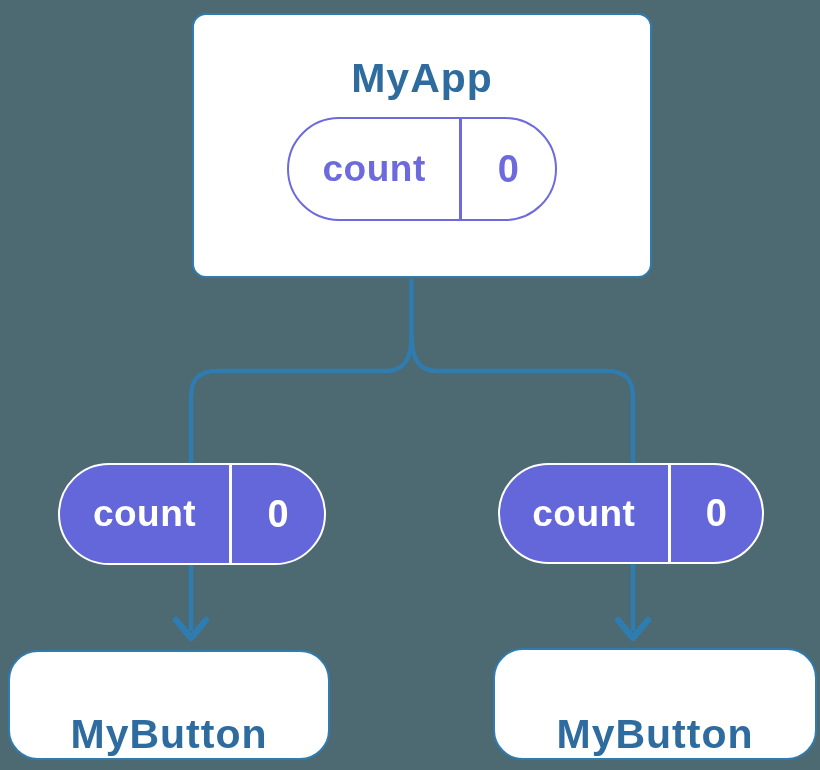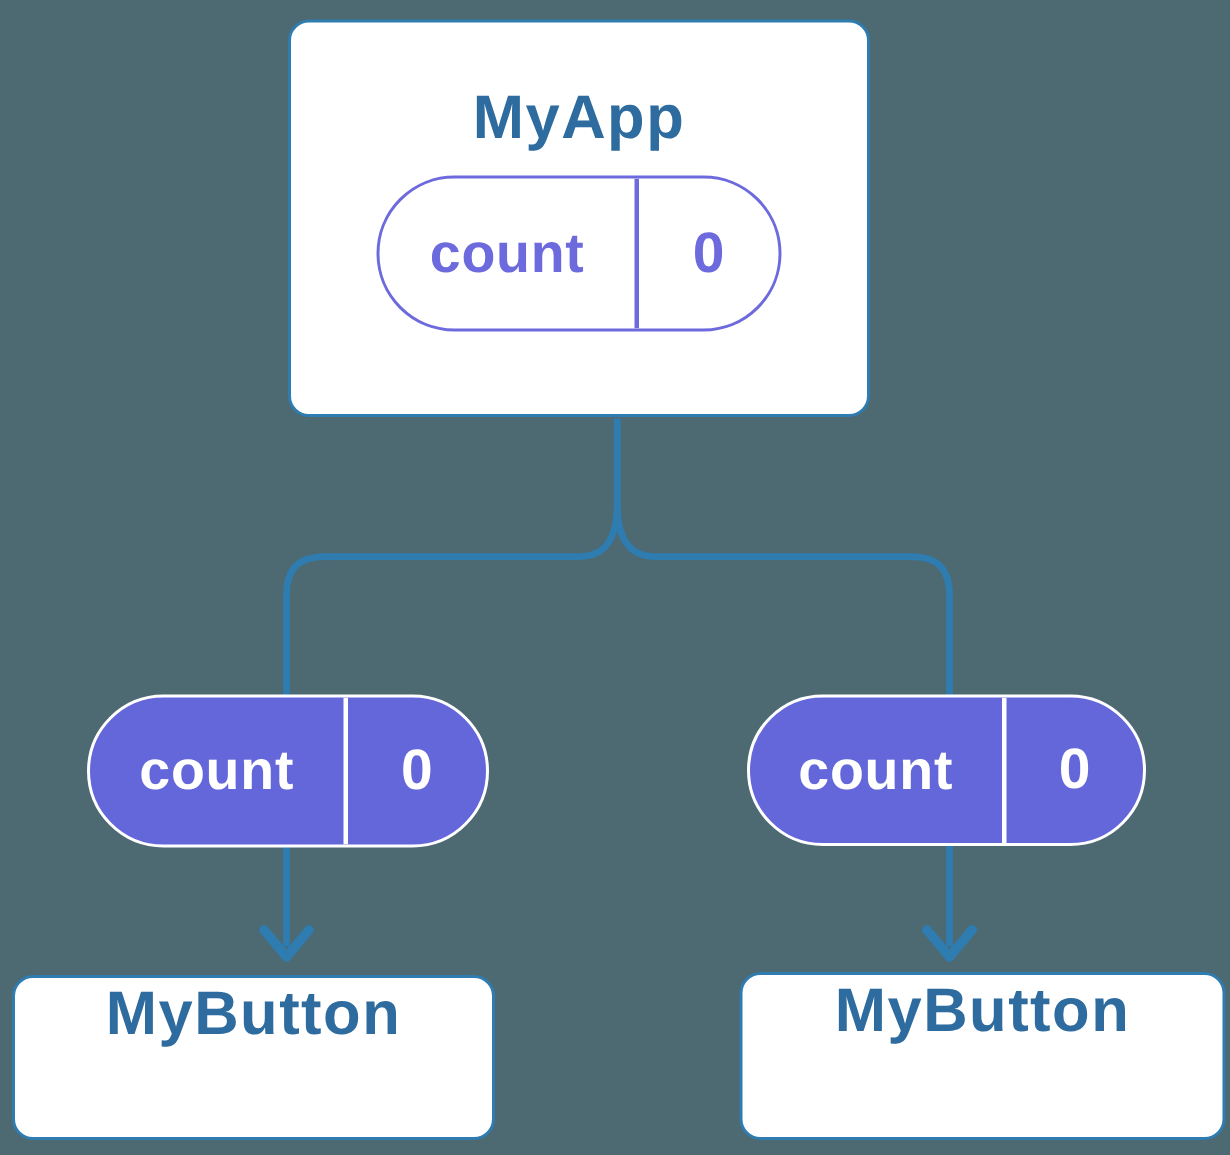--- a/index.html
+++ b/index.html
@@ -18,21 +18,21 @@
   .stage{position:relative;width:820px;height:770px;background:var(--background);}
   .stage svg{position:absolute;left:0;top:0;}
 
   .card{
     position:absolute;
     background:var(--card-bg);
     border:2px solid var(--card-border);
     border-radius:14px;
   }
   .root-card{
-    left:192px;top:13px;width:388px;height:265px;
+    left:192px;top:13px;width:460px;height:265px;
     display:flex;flex-direction:column;align-items:center;
   }
   .card-title{
     color:var(--heading-text);
     font-size:41px;font-weight:600;letter-spacing:1px;
   }
   .root-card .card-title{margin-top:40px;}
 
   .pill{
     display:flex;align-items:stretch;overflow:hidden;font-weight:bold;
@@ -63,21 +63,21 @@
   }
   .pill-divider{flex:0 0 2.5px;background:var(--purple-outline);}
   .pill-filled .pill-divider{flex:0 0 3px;background:#ffffff;}
   .pill-value{
     flex:1;
     display:flex;align-items:center;justify-content:center;
     font-size:38px;
   }
 
   .leaf-card{
-    display:flex;align-items:flex-start;justify-content:center;
+    display:flex;align-items:flex-end;justify-content:center;border-radius:30px;
   }
   .leaf-left{left:8px;top:650px;width:322px;height:110px;}
   .leaf-right{left:493px;top:648px;width:324px;height:112px;}
 </style>
 </head>
 <body>
 
 <div class="stage">
 
   <svg width="820" height="770" viewBox="0 0 820 770">

